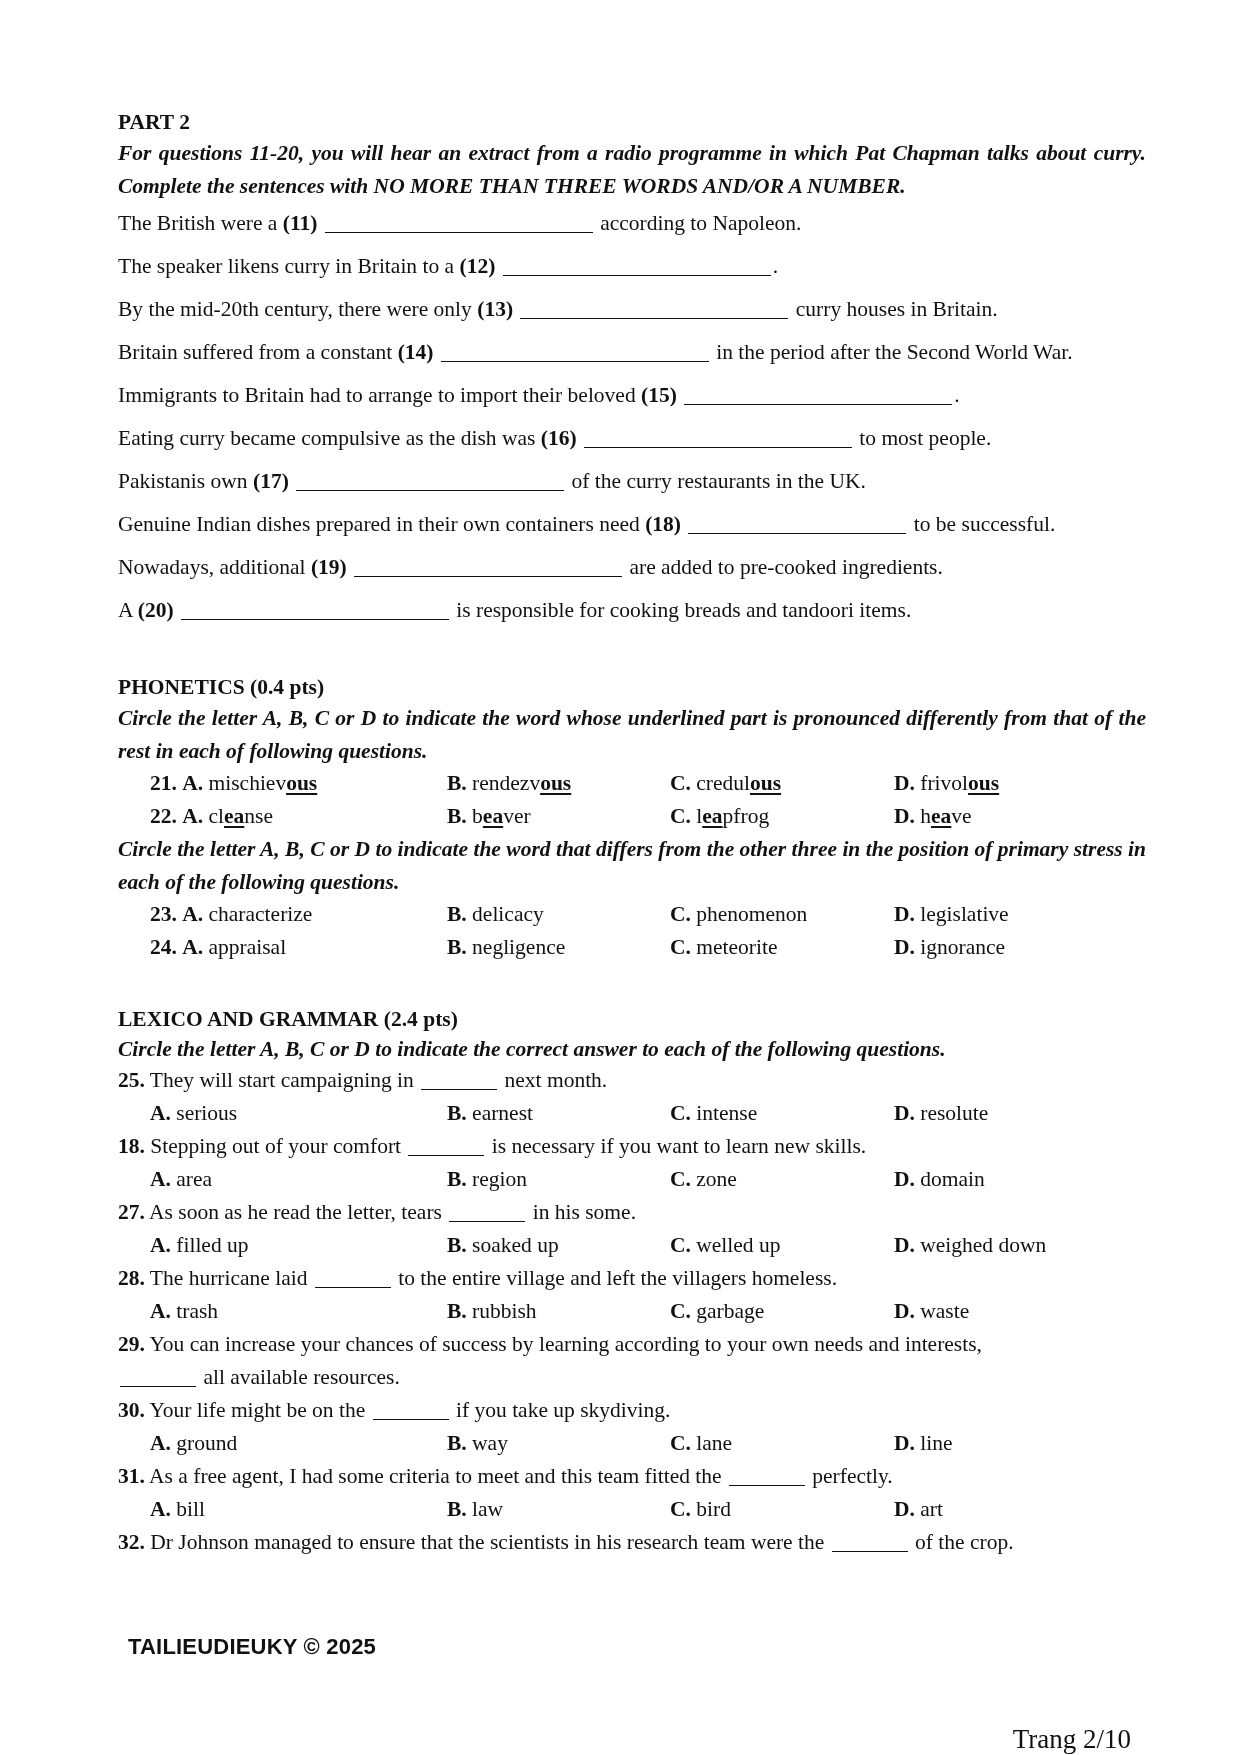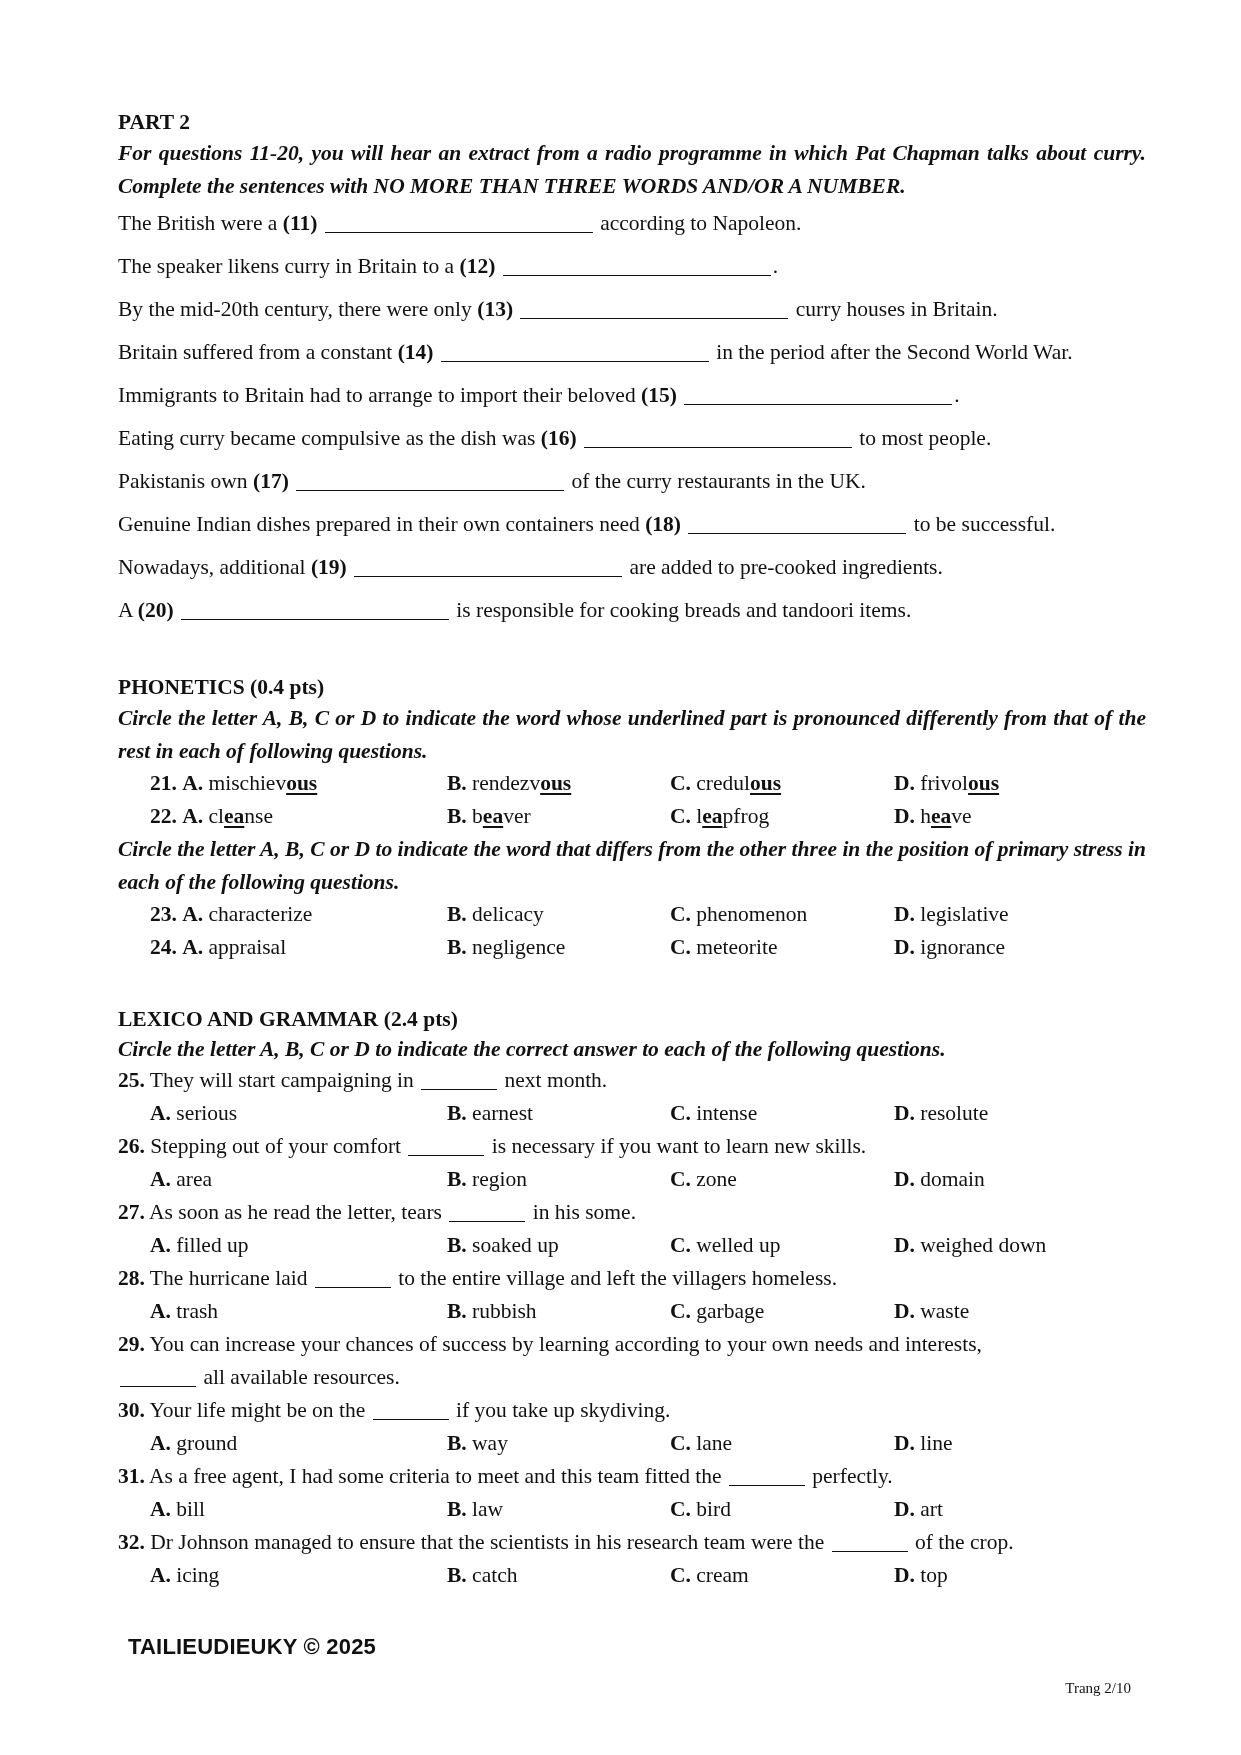--- a/index.html
+++ b/index.html
@@ -18,21 +18,21 @@
     .q-line { line-height: 33px; min-height: 33px; }
     .q-line.just { text-align: justify; text-align-last: left; }
     .opts { display: flex; line-height: 33px; height: 33px; white-space: nowrap; margin-left: 32px; }
     .opt { display: inline-block; }
     .opt.c1 { width: 297px; }
     .opt.c2 { width: 223px; }
     .opt.c3 { width: 224px; }
     .opt .ol { font-weight: bold; }
     .ul { font-weight: bold; text-decoration: underline; text-decoration-thickness: 1.6px; text-underline-offset: 3px; }
     .footer-left { position: absolute; left: 128px; top: 1634px; font-family: "Liberation Sans", sans-serif; font-size: 22px; font-weight: bold; letter-spacing: 0.2px; }
-    .footer-right { position: absolute; right: 110px; top: 1680px; font-family: "Liberation Serif", serif; font-size: 15px; }
+    .footer-right { position: absolute; right: 110px; top: 1724px; font-family: "Liberation Serif", serif; font-size: 27px; }
   </style>
 </head>
 <body>
 
 <div class="page">
 
   <div class="heading">PART 2</div>
   <div class="instr">For questions 11-20, you will hear an extract from a radio programme in which Pat Chapman talks about curry. Complete the sentences with NO MORE THAN THREE WORDS AND/OR A NUMBER.</div>
 
   <div>
@@ -92,21 +92,21 @@
       <div>
         <div class="q-line"><span class="num">25.</span><span> They will start campaigning in </span><span class="blank b-short"></span><span> next month.</span></div>
         <div class="opts">
           <span class="opt c1"><span class="ol">A.</span> <span>serious</span></span>
           <span class="opt c2"><span class="ol">B.</span> <span>earnest</span></span>
           <span class="opt c3"><span class="ol">C.</span> <span>intense</span></span>
           <span class="opt"><span class="ol">D.</span> <span>resolute</span></span>
         </div>
       </div>
       <div>
-        <div class="q-line"><span class="num">26.</span><span> Stepping out of your comfort </span><span class="blank b-short"></span><span> is necessary if you want to learn new skills.</span></div>
+        <div class="q-line"><span class="num">18.</span><span> Stepping out of your comfort </span><span class="blank b-short"></span><span> is necessary if you want to learn new skills.</span></div>
         <div class="opts">
           <span class="opt c1"><span class="ol">A.</span> <span>area</span></span>
           <span class="opt c2"><span class="ol">B.</span> <span>region</span></span>
           <span class="opt c3"><span class="ol">C.</span> <span>zone</span></span>
           <span class="opt"><span class="ol">D.</span> <span>domain</span></span>
         </div>
       </div>
       <div>
         <div class="q-line"><span class="num">27.</span><span> As soon as he read the letter, tears </span><span class="blank b-short"></span><span> in his some.</span></div>
         <div class="opts">
@@ -141,24 +141,18 @@
         <div class="q-line"><span class="num">31.</span><span> As a free agent, I had some criteria to meet and this team fitted the </span><span class="blank b-short"></span><span> perfectly.</span></div>
         <div class="opts">
           <span class="opt c1"><span class="ol">A.</span> <span>bill</span></span>
           <span class="opt c2"><span class="ol">B.</span> <span>law</span></span>
           <span class="opt c3"><span class="ol">C.</span> <span>bird</span></span>
           <span class="opt"><span class="ol">D.</span> <span>art</span></span>
         </div>
       </div>
       <div>
         <div class="q-line"><span class="num">32.</span><span> Dr Johnson managed to ensure that the scientists in his research team were the </span><span class="blank b-short"></span><span> of the crop.</span></div>
-        <div class="opts">
-          <span class="opt c1"><span class="ol">A.</span> <span>icing</span></span>
-          <span class="opt c2"><span class="ol">B.</span> <span>catch</span></span>
-          <span class="opt c3"><span class="ol">C.</span> <span>cream</span></span>
-          <span class="opt"><span class="ol">D.</span> <span>top</span></span>
-        </div>
       </div>
     </div>
 </div>
 
 <div class="footer-left">TAILIEUDIEUKY © 2025</div>
 <div class="footer-right">Trang 2/10</div>
 
 </body></html>

